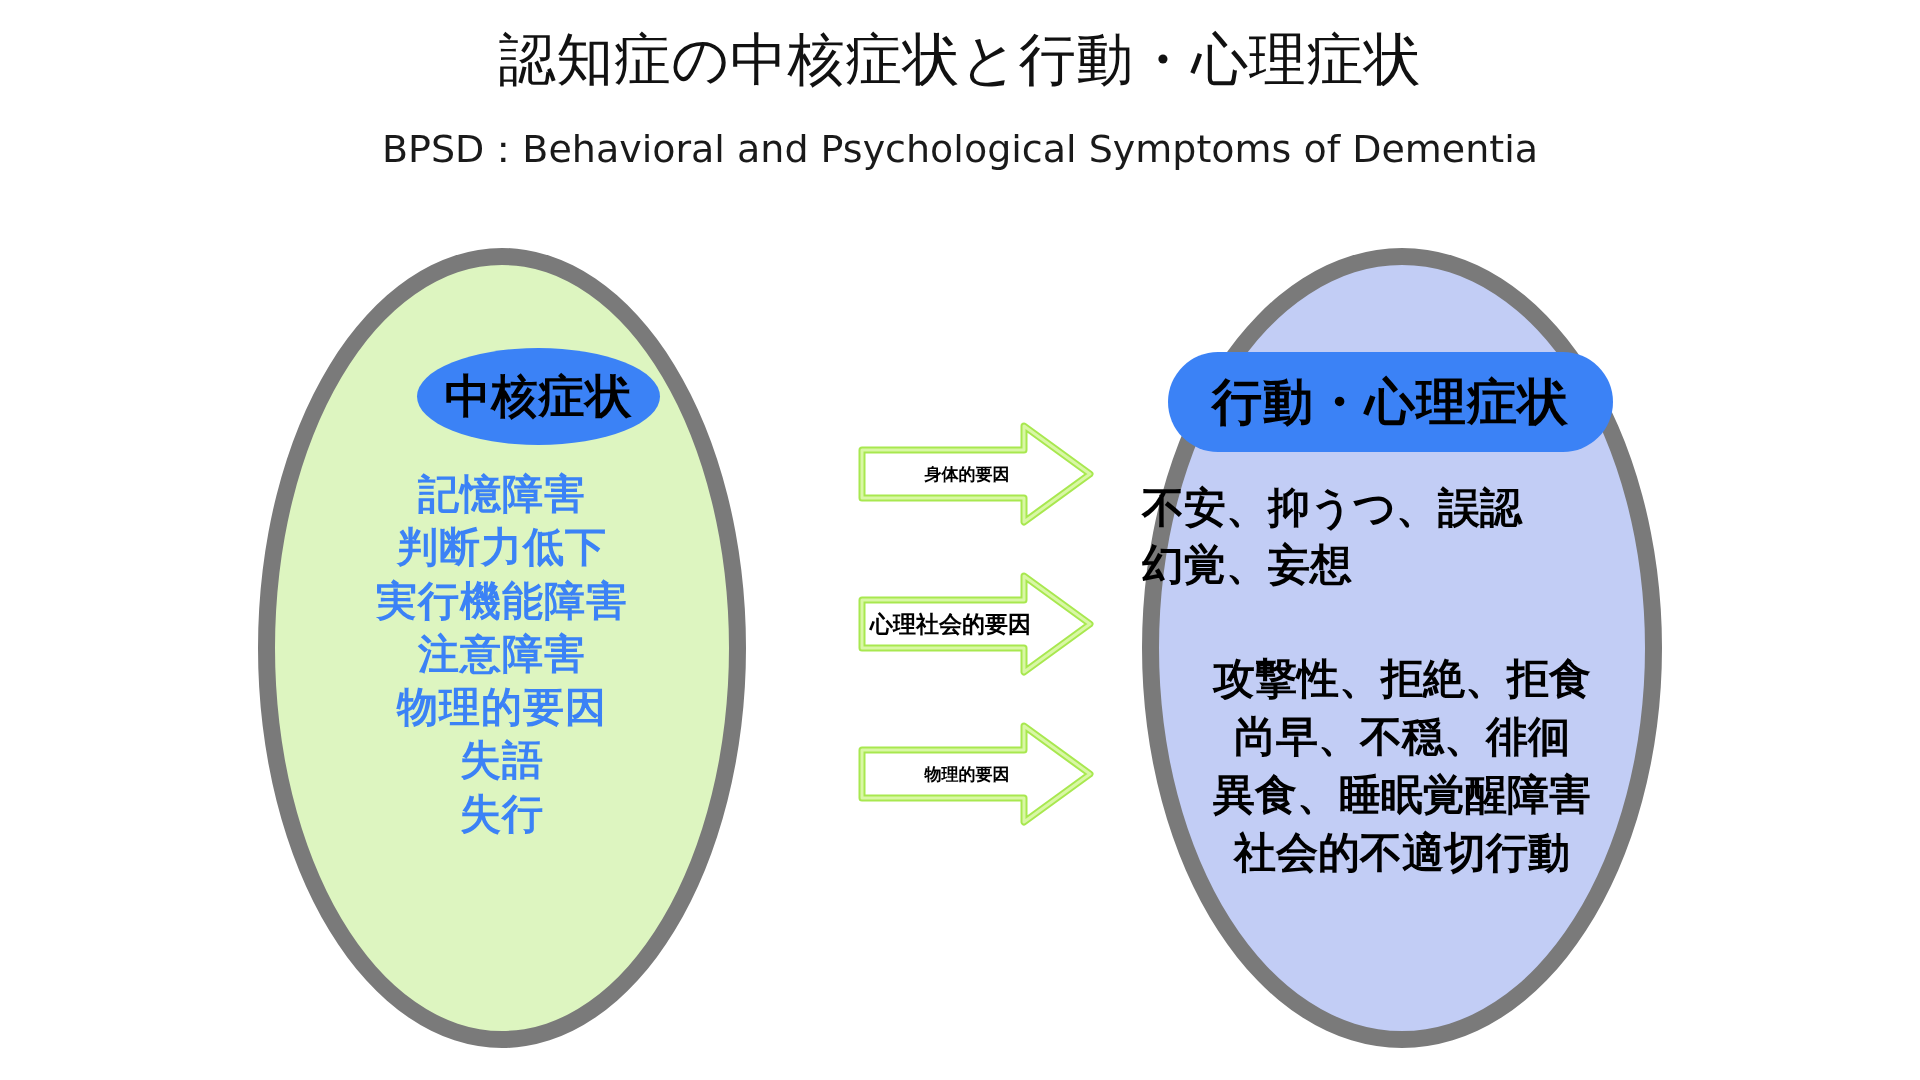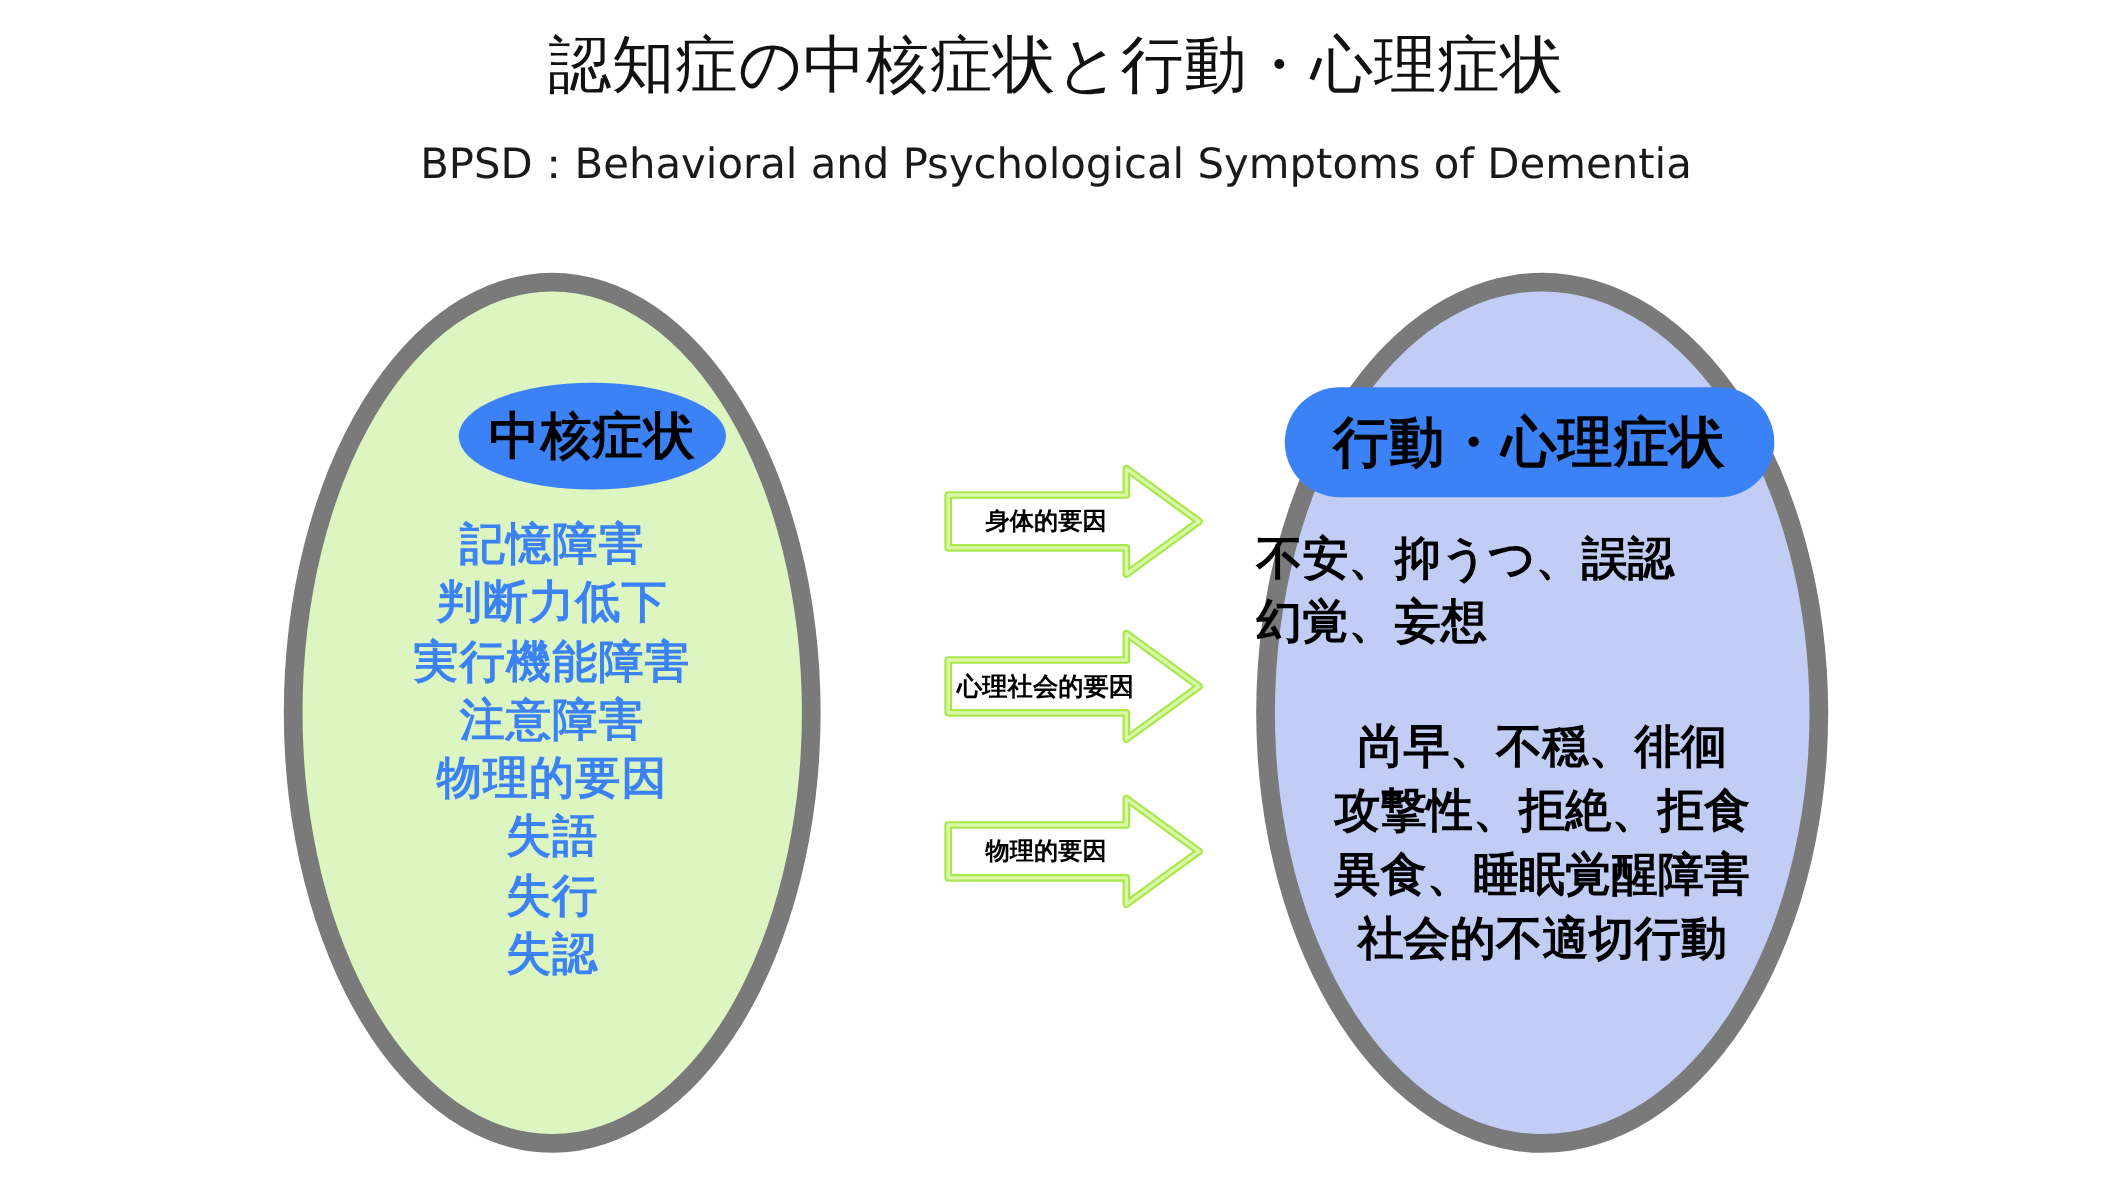--- a/index.html
+++ b/index.html
@@ -155,28 +155,28 @@
 
   .arrow-wrap svg {
     position: absolute;
     left: 0; top: 0;
     width: 240px;
     height: 108px;
     display: block;
   }
   .arrow-label {
     position: absolute;
-    left: 0;
+    left: 16px;
     top: 0;
     width: 190px;
     height: 108px;
     display: flex;
     align-items: center;
     justify-content: center;
-    font-size: 22px;
+    font-size: 17px;
     font-weight: 700;
     color: #000000;
     white-space: nowrap;
     letter-spacing: 0px;
   }
   #arrow-2 .arrow-label { font-size: 23px; width: 205px; left: -8px; }
 </style>
 </head>
 <body>
 
@@ -191,37 +191,36 @@
 </div>
 
 <div id="core-list">
   <span class="item">記憶障害</span>
   <span class="item">判断力低下</span>
   <span class="item">実行機能障害</span>
   <span class="item">注意障害</span>
   <span class="item">物理的要因</span>
   <span class="item">失語</span>
   <span class="item">失行</span>
-  <span class="item">失認</span>
 </div>
 
 <div id="bpsd-ellipse" class="ellipse"></div>
 
 <div id="bpsd-pill" class="pill">
   <span class="pill-text">行動・心理症状</span>
 </div>
 
 <div id="bpsd-group-a">
   <span class="line">不安、抑うつ、誤認</span>
   <span class="line">幻覚、妄想</span>
 </div>
 
 <div id="bpsd-group-b">
+  <span class="line">攻撃性、拒絶、拒食</span>
   <span class="line">尚早、不穏、徘徊</span>
-  <span class="line">攻撃性、拒絶、拒食</span>
   <span class="line">異食、睡眠覚醒障害</span>
   <span class="line">社会的不適切行動</span>
 </div>
 
 <div id="arrows">
 
   <div class="arrow-wrap" id="arrow-1">
     <svg viewBox="0 0 240 108" xmlns="http://www.w3.org/2000/svg">
       <polygon points="6,30 168,30 168,6 234,54 168,102 168,78 6,78" fill="#ffffff" stroke="#a8e84f" stroke-width="7" stroke-linejoin="round"></polygon>
       <polygon points="6,30 168,30 168,6 234,54 168,102 168,78 6,78" fill="none" stroke="#d9f7a5" stroke-width="3" stroke-linejoin="round"></polygon>

